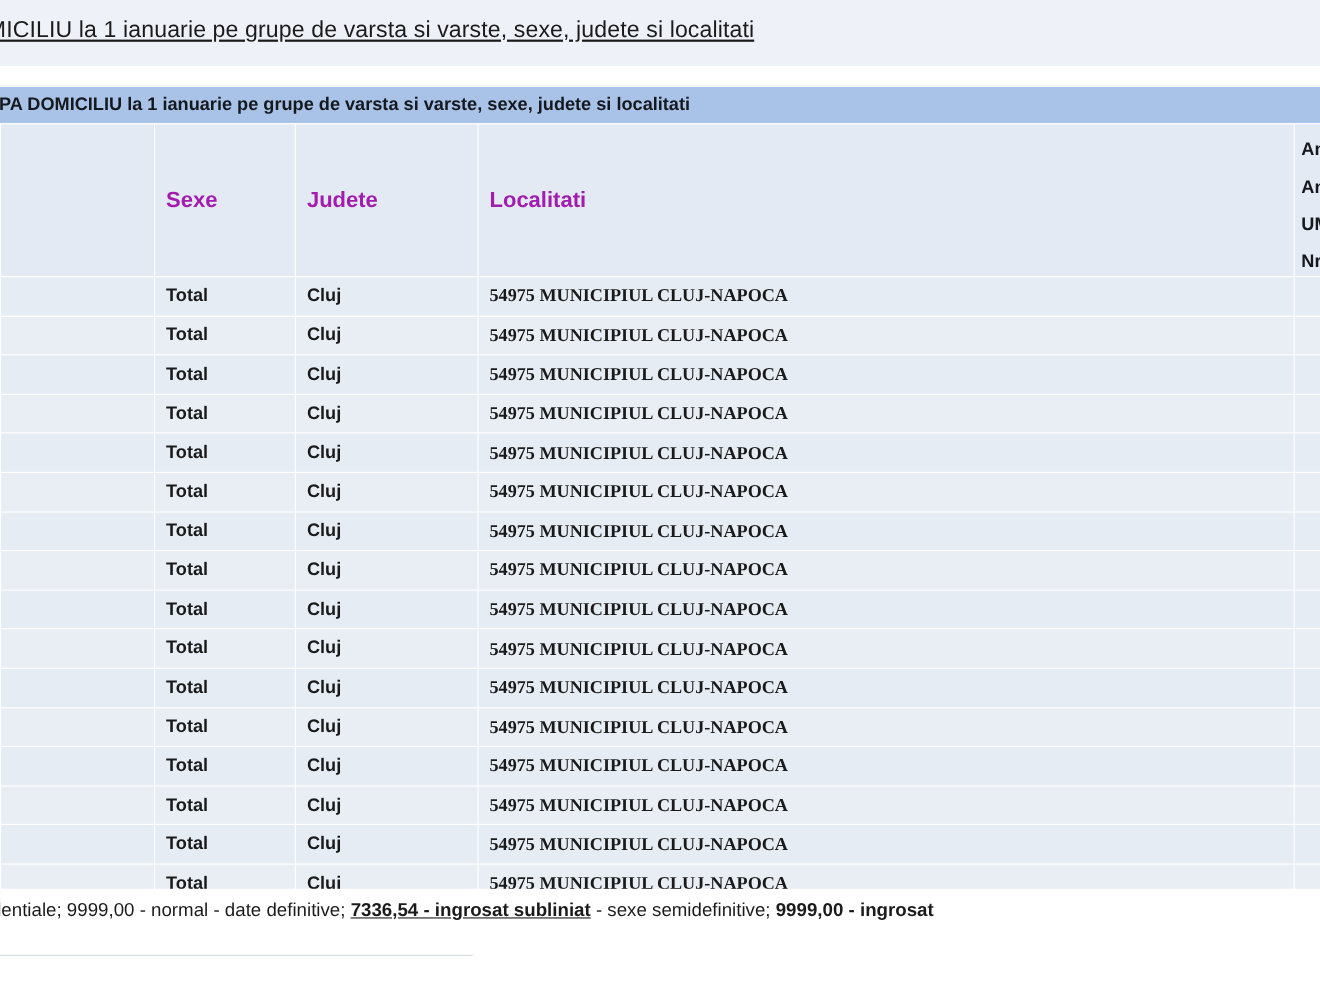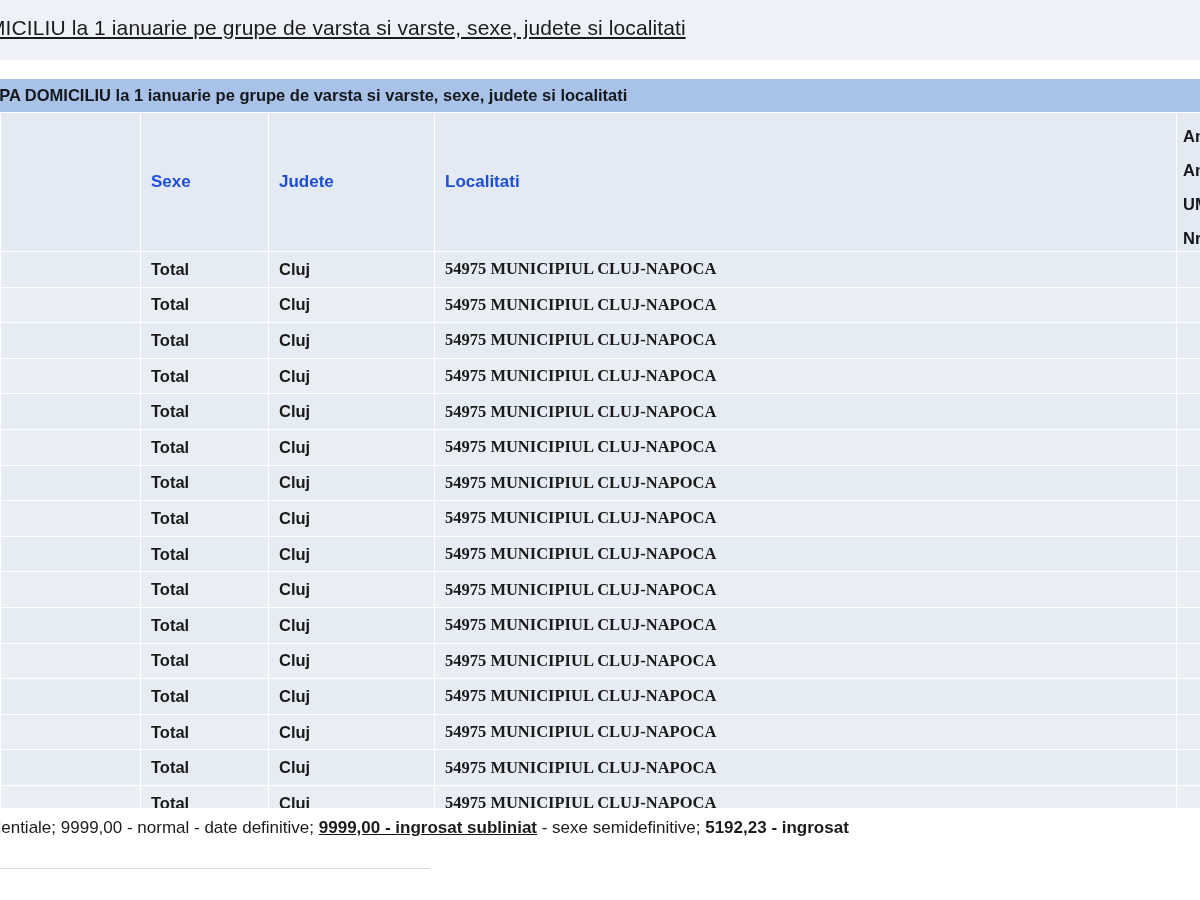--- a/index.html
+++ b/index.html
@@ -80,23 +80,23 @@
   col.c1 { width: 128px; }
   col.c2 { width: 166px; }
   col.c3 { width: 742px; }
   col.c4 { width: 24px; }
 
   .hdr-row td {
     height: 138px;
     background: #e4eaf3;
   }
   .hdr-cell {
-    font-size: 17px;
+    font-size: 20px;
     font-weight: bold;
-    color: #1d4ed8;
+    color: #a21caf;
     padding-left: 10px;
     white-space: nowrap;
   }
   .hdr-right {
     background: #e4eaf3 !important;
     position: relative;
   }
   .hdr-right .stack {
     position: absolute;
     left: 6px;
@@ -450,20 +450,20 @@
           <td>
               <div class="cell-txt">54975 MUNICIPIUL CLUJ-NAPOCA</div>
             </td>
           <td></td>
         </tr>
       </tbody>
     </table>
   </div>
 
   <div class="footnote">
-    <div class="footnote-text"><span>identiale; 9999,00 - normal - date definitive; </span><span class="bu">9999,00 - ingrosat subliniat</span><span> - sexe semidefinitive; </span><span class="b">5192,23 - ingrosat</span></div>
+    <div class="footnote-text"><span>identiale; 9999,00 - normal - date definitive; </span><span class="bu">7336,54 - ingrosat subliniat</span><span> - sexe semidefinitive; </span><span class="b">9999,00 - ingrosat</span></div>
   </div>
 
   <div class="bottom-strip">
     <div class="bottom-line"></div>
   </div>
 
 </div>
 
 </body></html>

